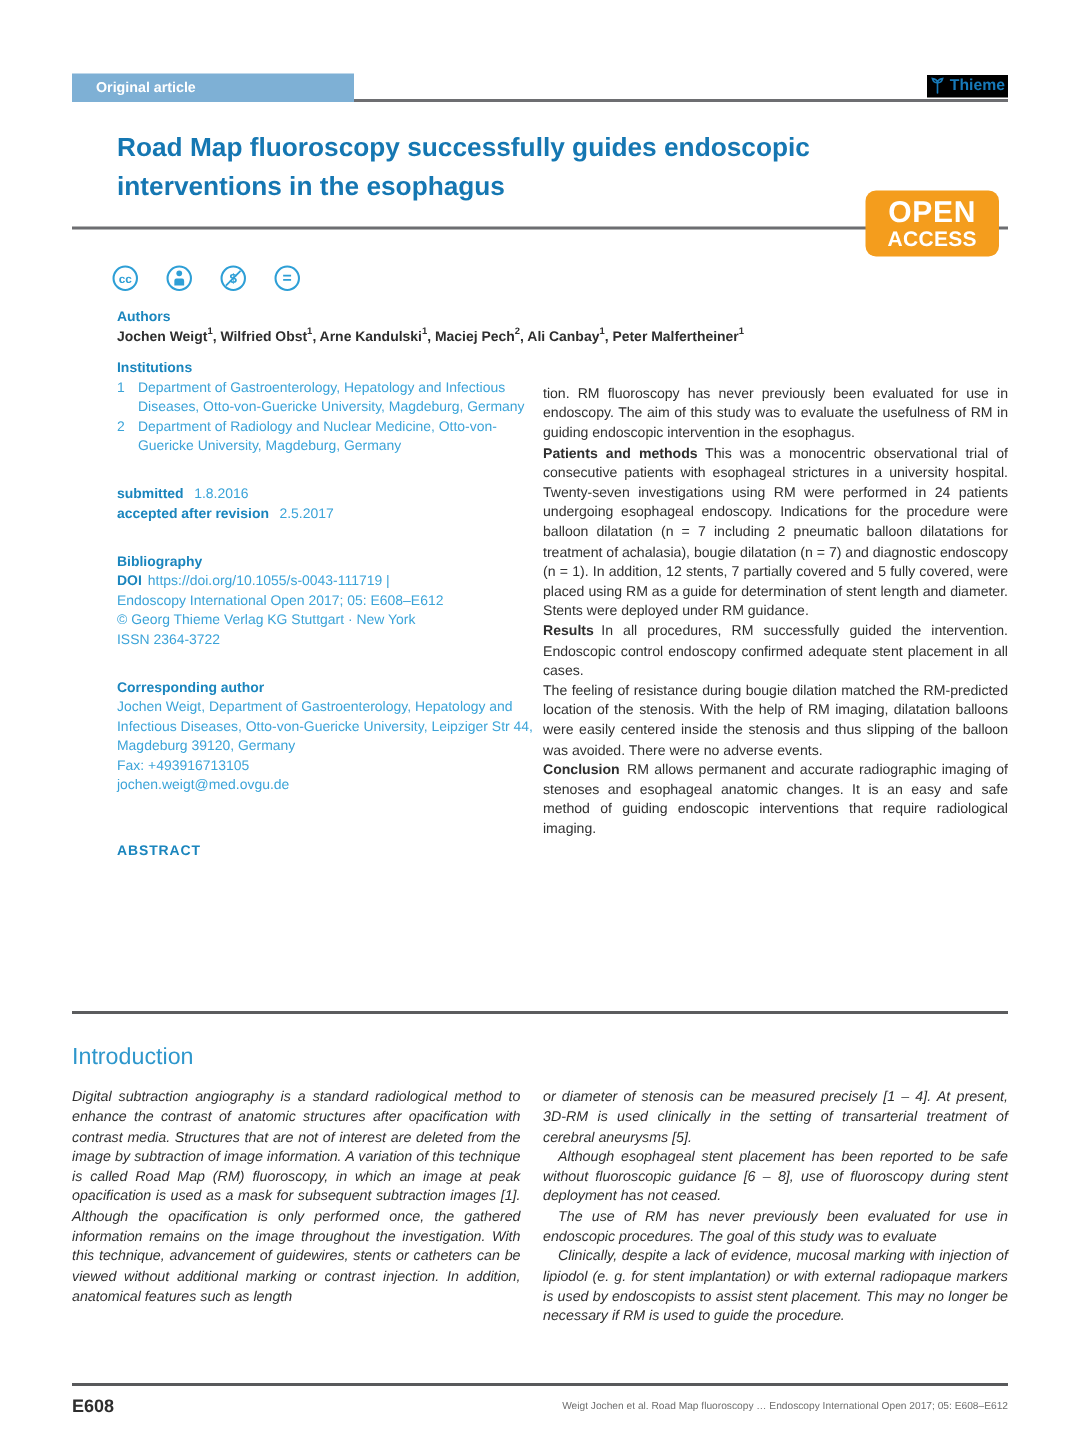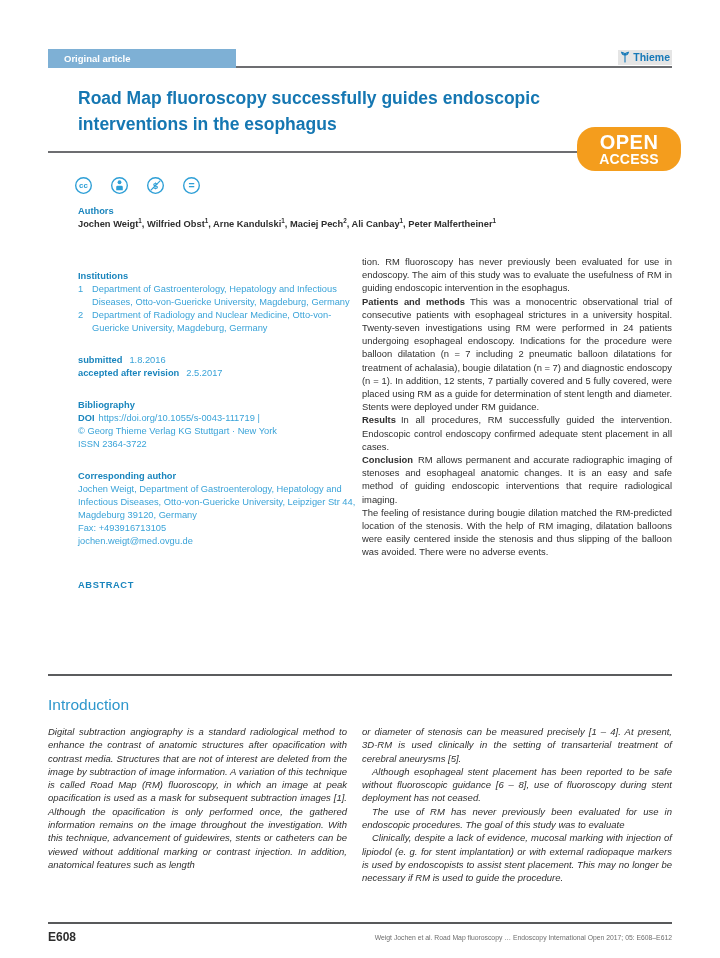--- a/index.html
+++ b/index.html
@@ -5,46 +5,46 @@
   html,body{margin:0;padding:0;background:#ffffff;}
   .page{position:relative;width:720px;height:958px;background:#ffffff;overflow:hidden;
         font-family:"Liberation Sans", sans-serif;margin-top:16px;-webkit-font-smoothing:antialiased;}
 
   
   .rule-top{position:absolute;left:48px;top:50px;width:624px;height:2px;background:#6d6e71;}
   .category-bar{position:absolute;left:48px;top:33px;width:188px;height:19px;background:#7eb0d5;
         color:#ffffff;font-size:9.5px;font-weight:bold;line-height:19px;padding-left:16px;
         box-sizing:border-box;z-index:2;}
   .publisher{position:absolute;right:48px;top:34px;color:#1779b8;font-size:10.5px;font-weight:bold;
-        display:flex;align-items:center;gap:3px;z-index:2;background:#e5e5e5;padding:0 2px 2px 2px;}
+        display:flex;align-items:center;gap:3px;z-index:2;background:#000000;padding:0 2px 2px 2px;}
 
   
   .title{position:absolute;left:78px;top:69px;width:482px;font-size:17.5px;font-weight:bold;
         color:#1577b2;line-height:26px;margin:0;}
 
   
   .rule-mid{position:absolute;left:48px;top:135px;width:624px;height:2px;background:#6d6e71;}
-  .open-access{position:absolute;left:577px;top:111px;width:104px;height:44px;background:#f49d1d;
-        border-radius:18px;color:#ffffff;font-weight:bold;text-align:center;z-index:2;
+  .open-access{position:absolute;left:577px;top:111px;width:89px;height:44px;background:#f49d1d;
+        border-radius:7px;color:#ffffff;font-weight:bold;text-align:center;z-index:2;
         display:flex;flex-direction:column;justify-content:center;}
   .open-access .l1{font-size:20px;line-height:20px;letter-spacing:0.5px;}
   .open-access .l2{font-size:14px;line-height:15px;letter-spacing:0.2px;}
 
   
   .cc-row{position:absolute;left:74px;top:160px;display:flex;gap:17px;}
   .cc-row svg{display:block;}
 
   
   .authors-label{position:absolute;left:78px;top:190px;font-size:9.3px;font-weight:bold;color:#1a85bd;}
   .authors-line{position:absolute;left:78px;top:203px;width:560px;font-size:9.3px;font-weight:bold;color:#2e2e2e;}
   .author:not(:last-child)::after{content:", ";}
   .authors-line sup{font-size:6.3px;vertical-align:super;line-height:0;}
 
   
-  .col-left-top{position:absolute;left:78px;top:254px;width:287px;font-size:9.3px;
+  .col-left-top{position:absolute;left:78px;top:223px;width:287px;font-size:9.3px;
         color:#3aa3d8;line-height:13px;}
   .col-right-top{position:absolute;left:362px;top:239px;width:310px;font-size:9.4px;
         color:#2f2f2f;line-height:13.2px;text-align:justify;}
   .blk{margin-bottom:19px;}
   .blk-last{margin-bottom:31px;}
   .blk h4{margin:0;font-size:9.3px;font-weight:bold;color:#1a85bd;}
   .inst{display:flex;}
   .inst .num{width:14px;flex:none;}
   .inst .txt{flex:1;}
   .date-line b{color:#1a85bd;margin-right:7px;}
@@ -141,40 +141,41 @@
       <div class="date-line">
         <b>accepted after revision</b><span>2.5.2017</span>
       </div>
     </div>
 
     <div class="blk">
       <h4>Bibliography</h4>
       <div class="doi-line">
         <b>DOI</b><a class="linklike">https://doi.org/10.1055/s-0043-111719 |</a>
       </div>
+      <div>Endoscopy International Open 2017; 05: E608–E612</div>
       <div>© Georg Thieme Verlag KG Stuttgart · New York</div>
       <div>ISSN 2364-3722</div>
     </div>
 
     <div class="blk blk-last">
       <h4>Corresponding author</h4>
       <div>Jochen Weigt, Department of Gastroenterology, Hepatology and Infectious Diseases, Otto-von-Guericke University, Leipziger Str 44, Magdeburg 39120, Germany</div>
       <div>Fax: +493916713105</div>
       <a class="linklike">jochen.weigt@med.ovgu.de</a>
     </div>
 
     <h4 class="abs-heading">ABSTRACT</h4>
   </div>
 
   <div class="col-right-top">
     <p><span>tion. RM fluoroscopy has never previously been evaluated for use in endoscopy. The aim of this study was to evaluate the usefulness of RM in guiding endoscopic intervention in the esophagus.</span></p>
     <p><b class="runin">Patients and methods</b><span>This was a monocentric observational trial of consecutive patients with esophageal strictures in a university hospital. Twenty-seven investigations using RM were performed in 24 patients undergoing esophageal endoscopy. Indications for the procedure were balloon dilatation (n = 7 including 2 pneumatic balloon dilatations for treatment of achalasia), bougie dilatation (n = 7) and diagnostic endoscopy (n = 1). In addition, 12 stents, 7 partially covered and 5 fully covered, were placed using RM as a guide for determination of stent length and diameter. Stents were deployed under RM guidance.</span></p>
     <p><b class="runin">Results</b><span>In all procedures, RM successfully guided the intervention. Endoscopic control endoscopy confirmed adequate stent placement in all cases.</span></p>
+    <p><span>The feeling of resistance during bougie dilation matched the RM-predicted location of the stenosis. With the help of RM imaging, dilatation balloons were easily centered inside the stenosis and thus slipping of the balloon was avoided. There were no adverse events.</span></p>
     <p><b class="runin">Conclusion</b><span>RM allows permanent and accurate radiographic imaging of stenoses and esophageal anatomic changes. It is an easy and safe method of guiding endoscopic interventions that require radiological imaging.</span></p>
-    <p><span>The feeling of resistance during bougie dilation matched the RM-predicted location of the stenosis. With the help of RM imaging, dilatation balloons were easily centered inside the stenosis and thus slipping of the balloon was avoided. There were no adverse events.</span></p>
   </div>
 
   <div class="divider"></div>
   <h2 class="intro-heading">Introduction</h2>
 
   <div class="intro-left">
     <p class="body-para">Digital subtraction angiography is a standard radiological method to enhance the contrast of anatomic structures after opacification with contrast media. Structures that are not of interest are deleted from the image by subtraction of image information. A variation of this technique is called Road Map (RM) fluoroscopy, in which an image at peak opacification is used as a mask for subsequent subtraction images [1]. Although the opacification is only performed once, the gathered information remains on the image throughout the investigation. With this technique, advancement of guidewires, stents or catheters can be viewed without additional marking or contrast injection. In addition, anatomical features such as length</p>
   </div>
 
   <div class="intro-right">

